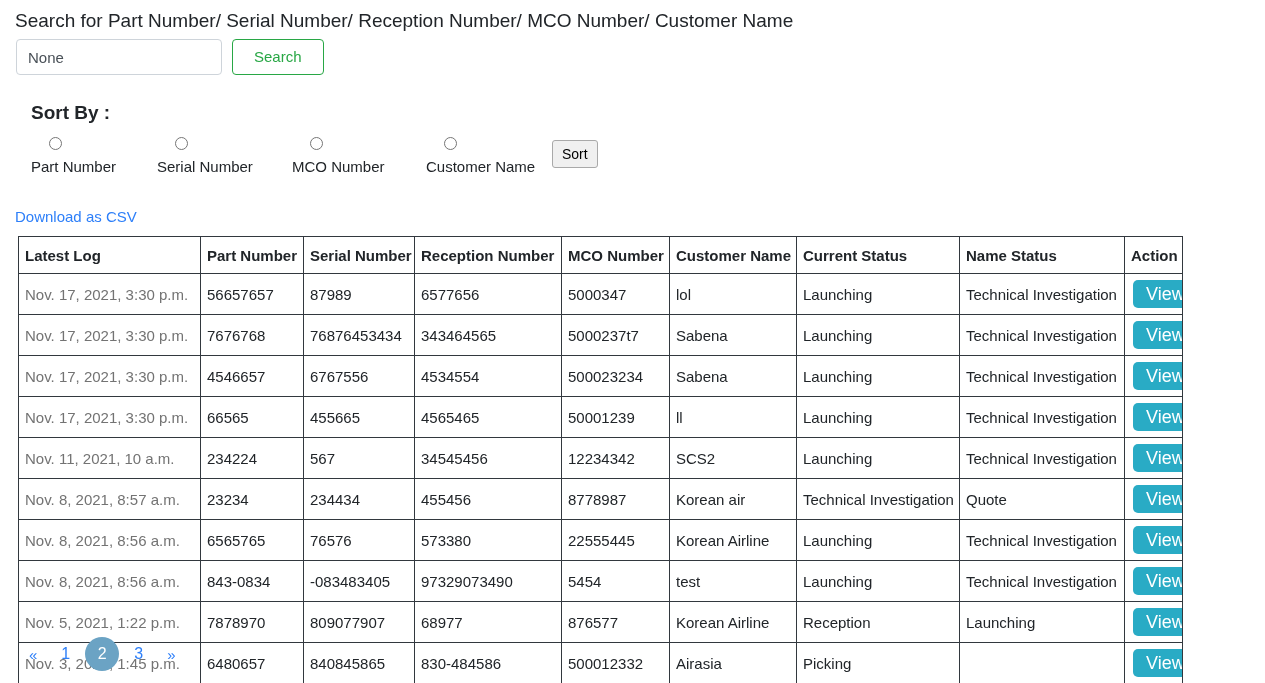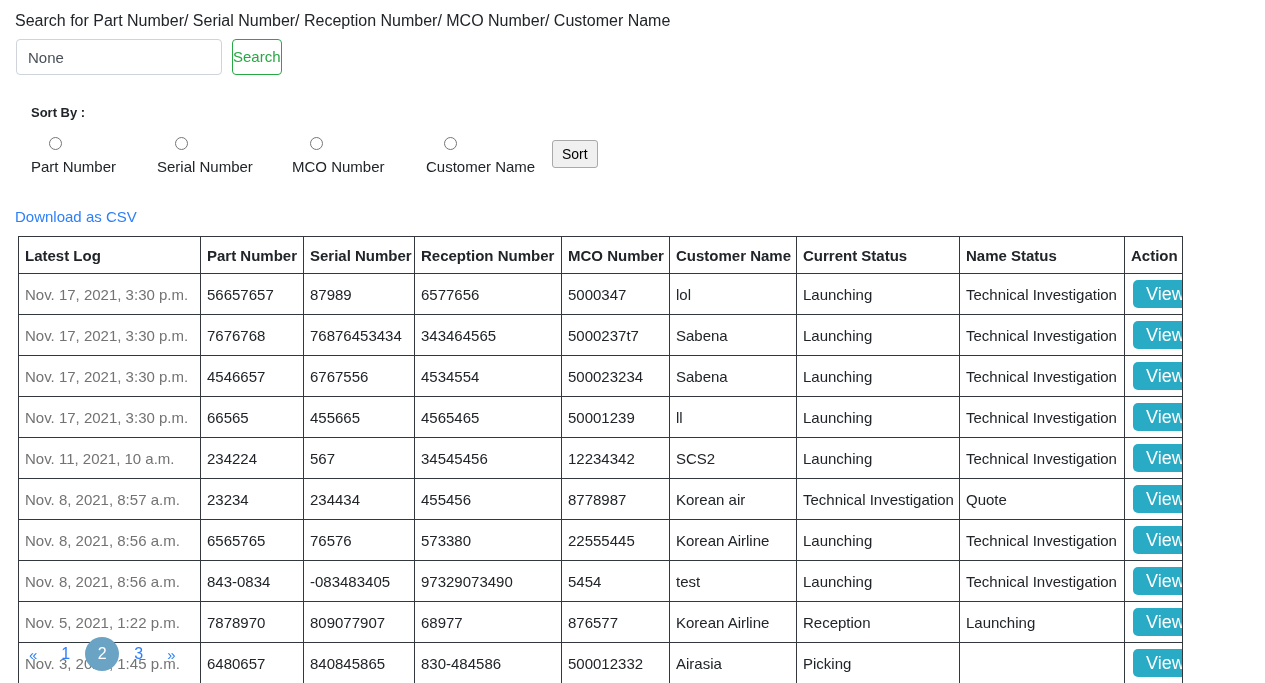--- a/index.html
+++ b/index.html
@@ -16,21 +16,21 @@
     font-size: 15px;
     -webkit-font-smoothing: antialiased;
   }
 
   .page { position: relative; width: 1265px; height: 683px; }
 
   
   .search-label {
     position: absolute;
     left: 15px; top: 11px;
-    font-size: 16px;
+    font-size: 19px;
     color: #212529;
     white-space: nowrap;
     line-height: 20px;
   }
   .search-row {
     position: absolute;
     left: 16px; top: 39px;
     display: flex;
     align-items: flex-end;
   }
@@ -44,37 +44,37 @@
     color: #495057;
     border: 1px solid #ced4da;
     border-radius: 4px;
     background: #fff;
     outline: none;
   }
   .search-input::placeholder { color: #6c757d; }
   .search-btn {
     margin-left: 10px;
     height: 36px;
-    padding: 0 0;
+    padding: 0 21px;
     box-sizing: border-box;
     font-family: "Liberation Sans", sans-serif;
     font-size: 15px;
     color: #28a745;
     background: #fff;
     border: 1px solid #28a745;
     border-radius: 4px;
     cursor: pointer;
     line-height: 34px;
   }
 
   
   .sort-title {
     position: absolute;
     left: 31px; top: 101px;
-    font-size: 13px;
+    font-size: 19px;
     font-weight: bold;
     color: #212529;
     line-height: 24px;
   }
   .sort-row {
     position: absolute;
     left: 31px; top: 132px;
     display: flex;
     align-items: flex-start;
   }

